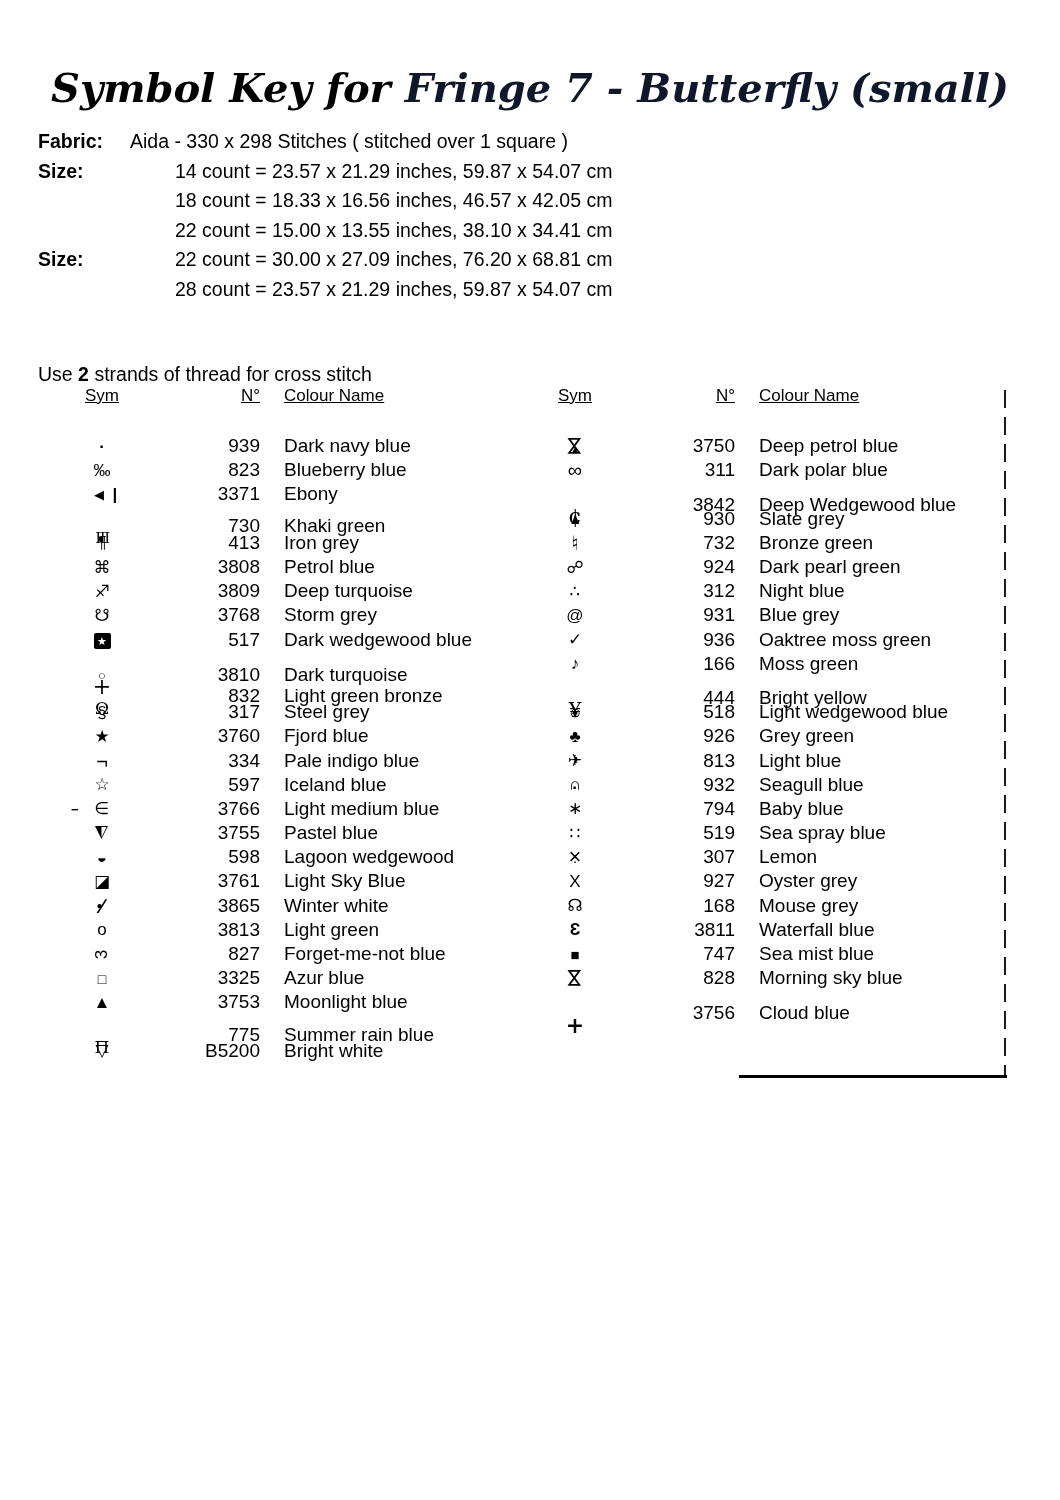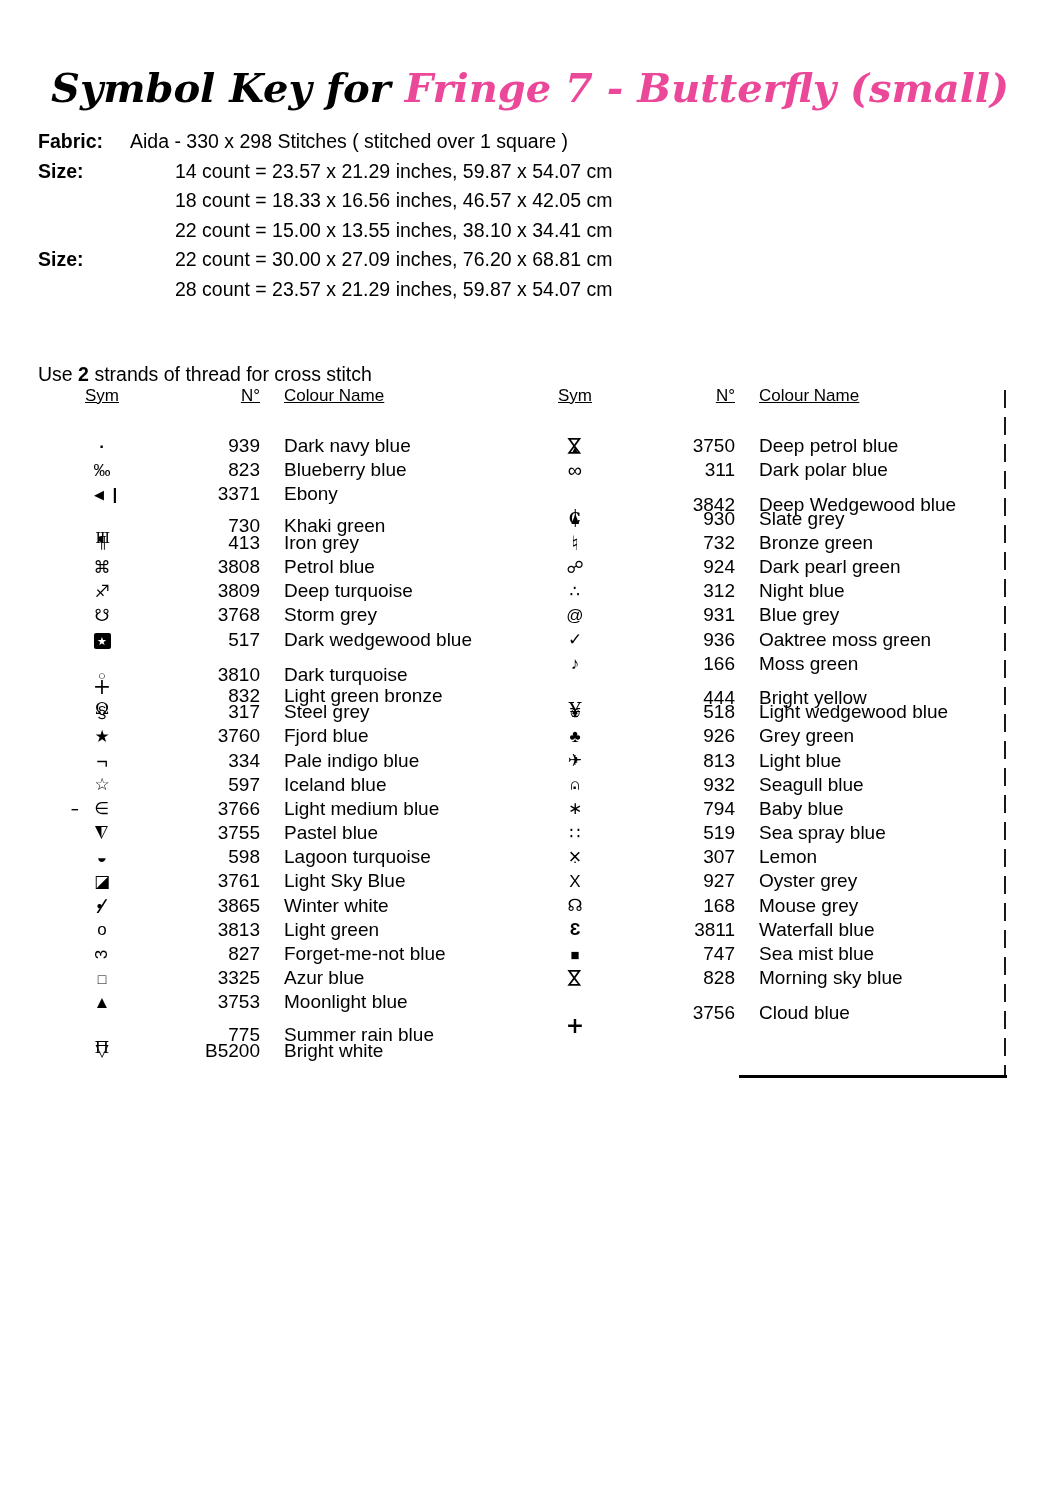--- a/index.html
+++ b/index.html
@@ -7,21 +7,21 @@
     position:relative; width:1060px; height:1500px; background:#fff;
     font-family:"Liberation Sans","DejaVu Sans",sans-serif; color:#000; overflow:hidden;
   }
   
   .title {
     margin:0; position:absolute; top:64px; left:0; width:100%;
     text-align:center; font-family:"DejaVu Serif","Liberation Serif",serif;
     font-style:italic; font-weight:700; font-size:40px; white-space:nowrap;
   }
   .t-black { color:#000; }
-  .t-blue  { color:#ec4899; margin-left:14px; }
+  .t-blue  { color:#0f172a; margin-left:14px; }
   
   .info { position:absolute; top:127px; left:38px; font-size:19.5px; line-height:29.5px; }
   .info-line .lbl { display:inline-block; width:92px; font-weight:700; }
   .info-line .val.ind { padding-left:45px; }
   .use-line { position:absolute; top:363px; left:38px; font-size:19.5px; }
   .use-line b { font-weight:700; }
   
   .tables { position:absolute; top:386px; left:0; width:100%; }
   .cols { display:flex; }
   .colL { margin-left:62px; width:460px; }
@@ -180,21 +180,21 @@
               <span class="name">Light medium blue</span>
             </div>
             <div class="row grid">
               <span class="sym"><span class="base rot180">◮</span></span>
               <span class="num">3755</span>
               <span class="name">Pastel blue</span>
             </div>
             <div class="row grid">
               <span class="sym"><span class="base">◒</span></span>
               <span class="num">598</span>
-              <span class="name">Lagoon turquoise</span>
+              <span class="name">Lagoon wedgewood</span>
             </div>
             <div class="row grid">
               <span class="sym"><span class="base">◪</span></span>
               <span class="num">3761</span>
               <span class="name">Light Sky Blue</span>
             </div>
             <div class="row grid">
               <span class="sym"><span class="base slash">∕</span><span class="ov dot">●</span></span>
               <span class="num">3865</span>
               <span class="name">Winter white</span>

